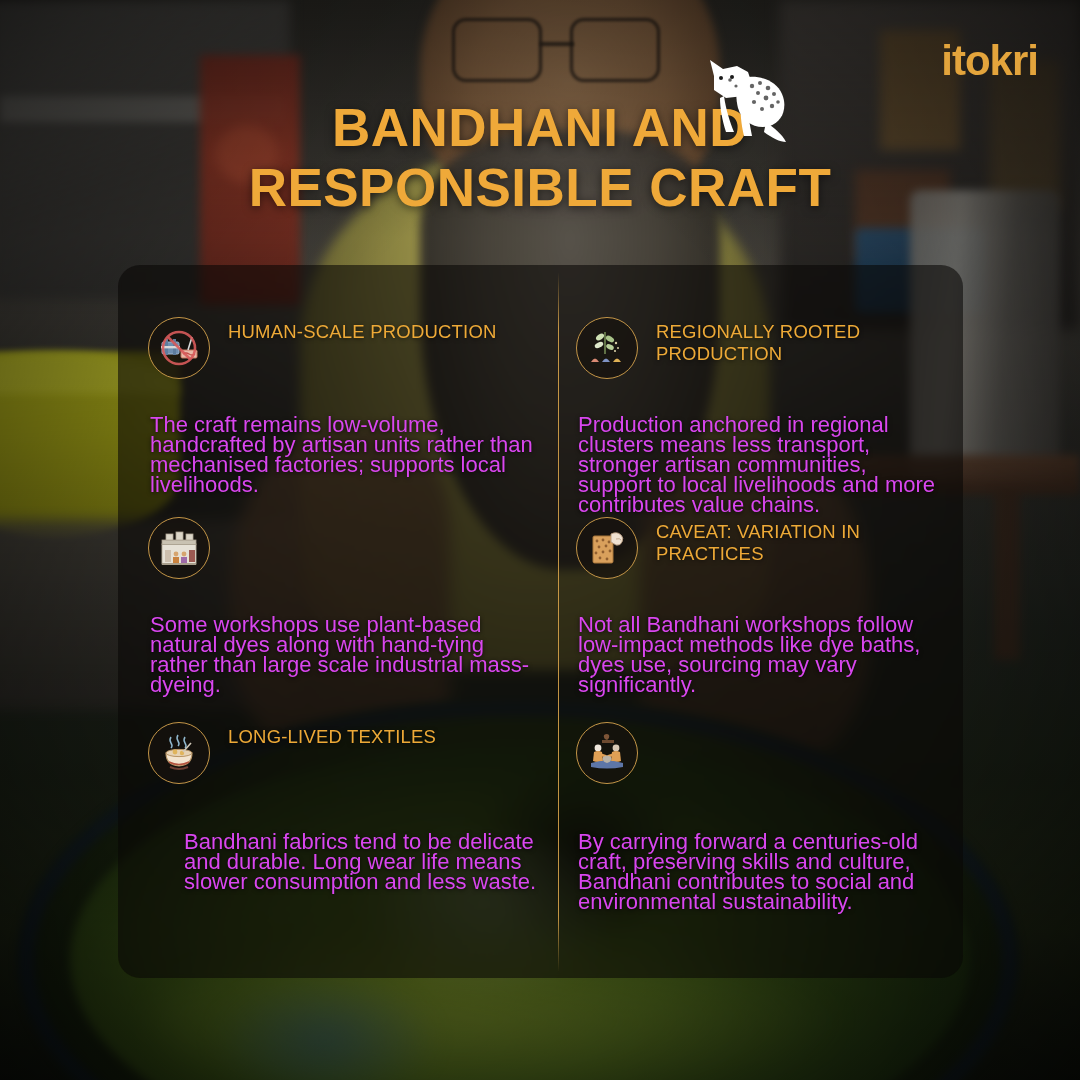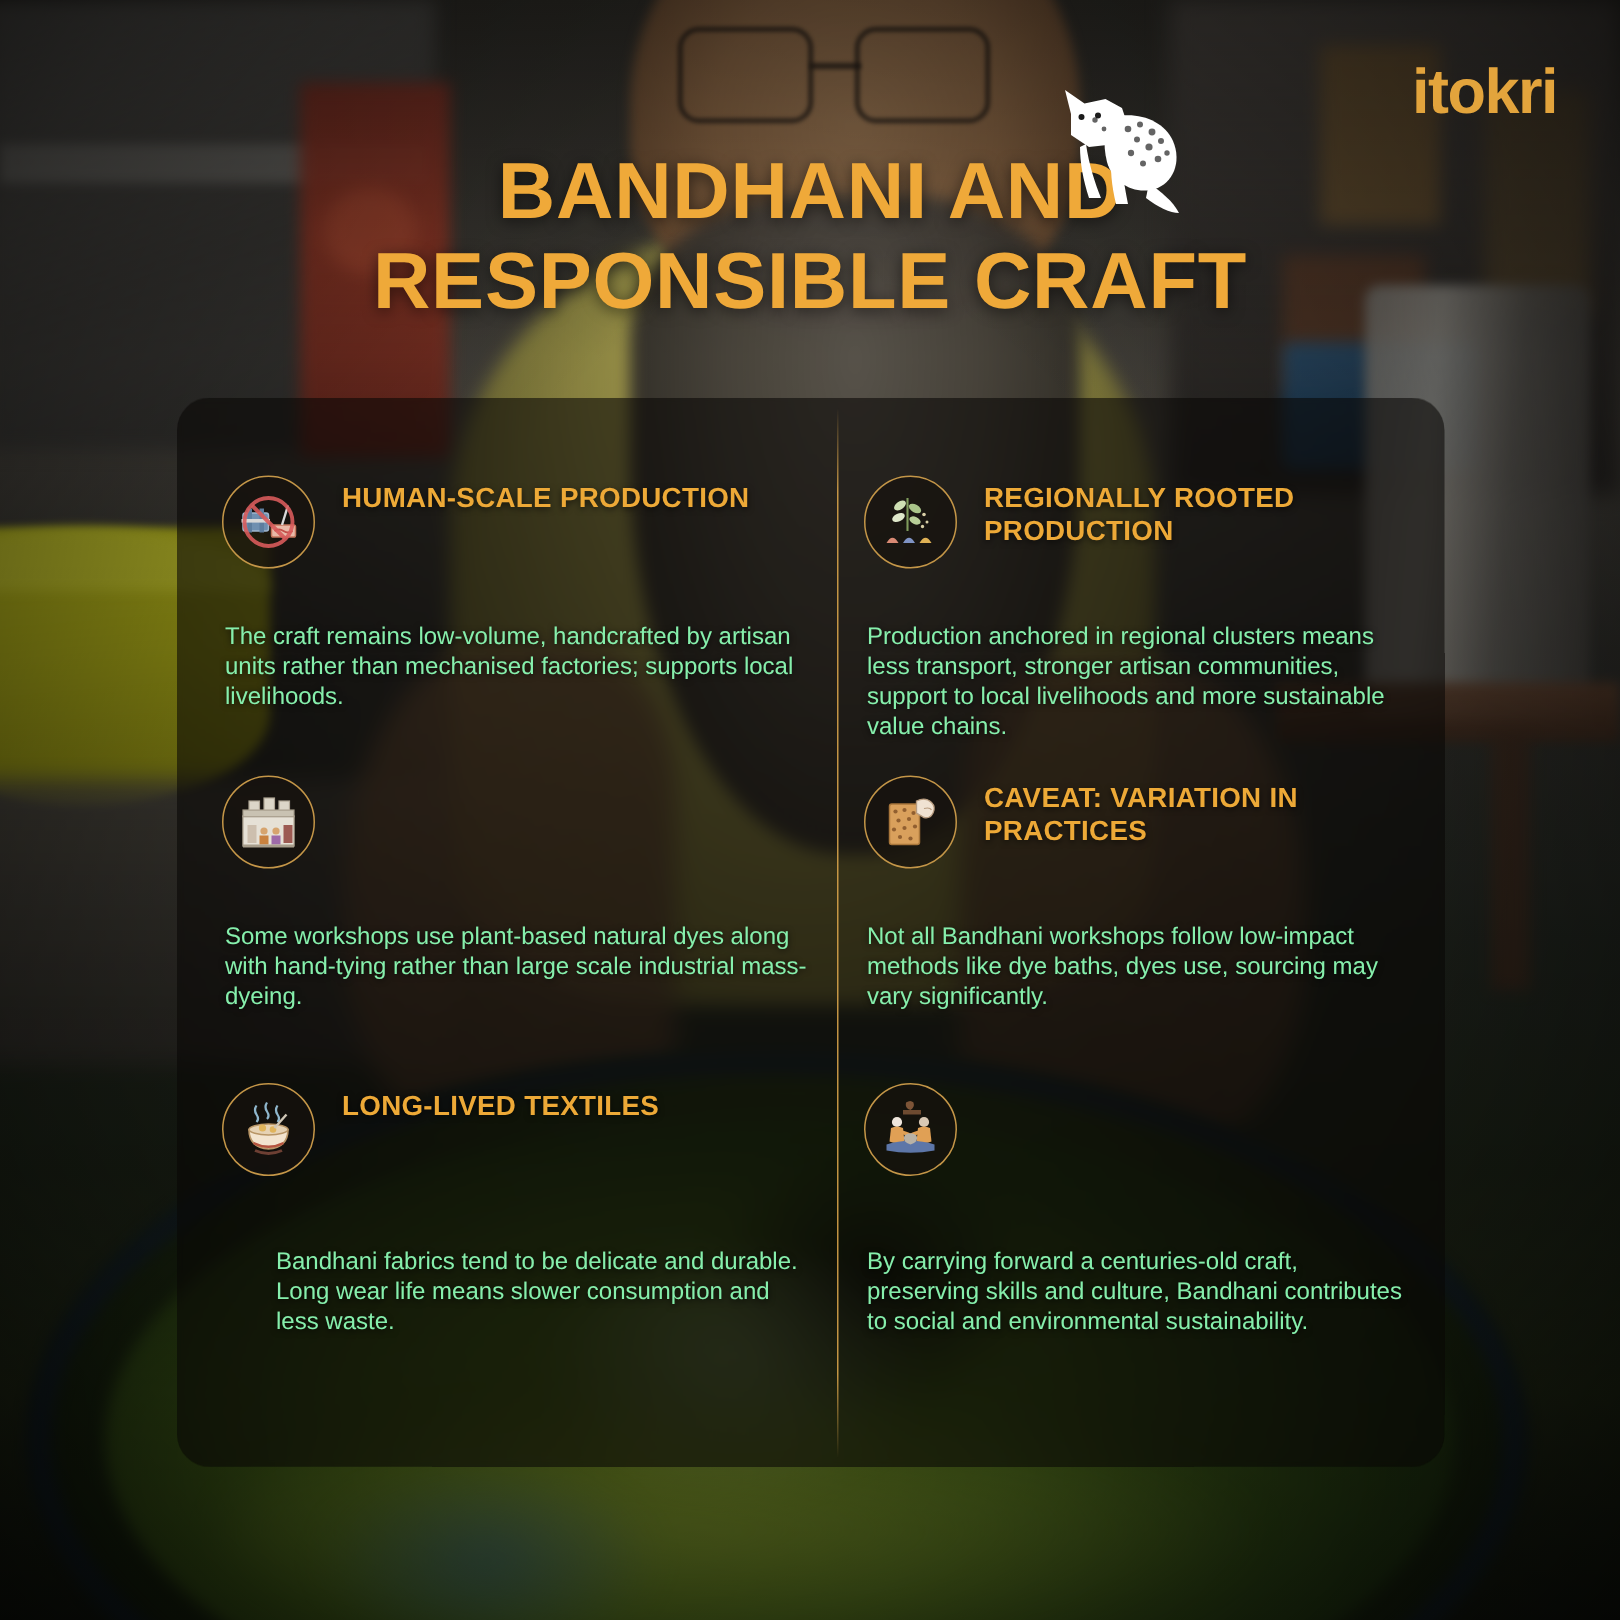--- a/index.html
+++ b/index.html
@@ -244,29 +244,29 @@
     background:rgba(22,18,14,.72);
     display:flex; align-items:center; justify-content:center;
     overflow:hidden;
     margin-top:2px;
   }
   .icon-circle svg{ width:44px; height:44px; display:block; }
 
   .card-title{
     color:#eda937;
     font-size:18.5px;
-    font-weight:bold;
+    font-weight:normal;
     line-height:22px;
     letter-spacing:.2px;
     padding-top:6px;
     text-shadow:0 1px 4px rgba(0,0,0,.6);
   }
   .card-body{
-    color:#86efac;
-    font-size:16px;
+    color:#d946ef;
+    font-size:22px;
     line-height:20px;
     margin-top:36px;
     margin-left:2px;
     text-shadow:0 1px 4px rgba(0,0,0,.75);
   }
   .card.col-r .card-body{ margin-left:2px; }
   
   .row3 .card-body{ margin-top:48px;margin-left:36px; }
 </style>
 </head>
@@ -381,21 +381,21 @@
           <circle cx="31" cy="17" r="1.2" fill="#d8cfa6"></circle>
           <circle cx="33" cy="22" r="1" fill="#d8cfa6"></circle>
           <circle cx="30" cy="25" r="1.1" fill="#d8cfa6"></circle>
           <path d="M6 36 q4-7 8 0 z" fill="#d98a74"></path>
           <path d="M17 36 q4-7 8 0 z" fill="#7f93c4"></path>
           <path d="M28 36 q4-7 8 0 z" fill="#dfb155"></path>
         </svg>
       </span>
       <div class="card-title">REGIONALLY ROOTED PRODUCTION</div>
     </div>
-    <div class="card-body">Production anchored in regional clusters means less transport, stronger artisan communities, support to local livelihoods and more sustainable value chains.</div>
+    <div class="card-body">Production anchored in regional clusters means less transport, stronger artisan communities, support to local livelihoods and more contributes value chains.</div>
   </div>
 
   <div class="card col-l">
     <div class="card-head">
       <span class="icon-circle">
         <svg viewBox="0 0 44 44">
           <rect x="5" y="18" width="34" height="20" fill="#e6e1d6" stroke="#b8ae9c" stroke-width=".9"></rect>
           <rect x="5" y="14" width="34" height="4.5" fill="#c9c2b2" stroke="#a79d8c" stroke-width=".8"></rect>
           <rect x="9" y="8" width="7" height="6" fill="#dcd6c8" stroke="#b0a695" stroke-width=".8"></rect>
           <rect x="19" y="6" width="7" height="8" fill="#dcd6c8" stroke="#b0a695" stroke-width=".8"></rect>

